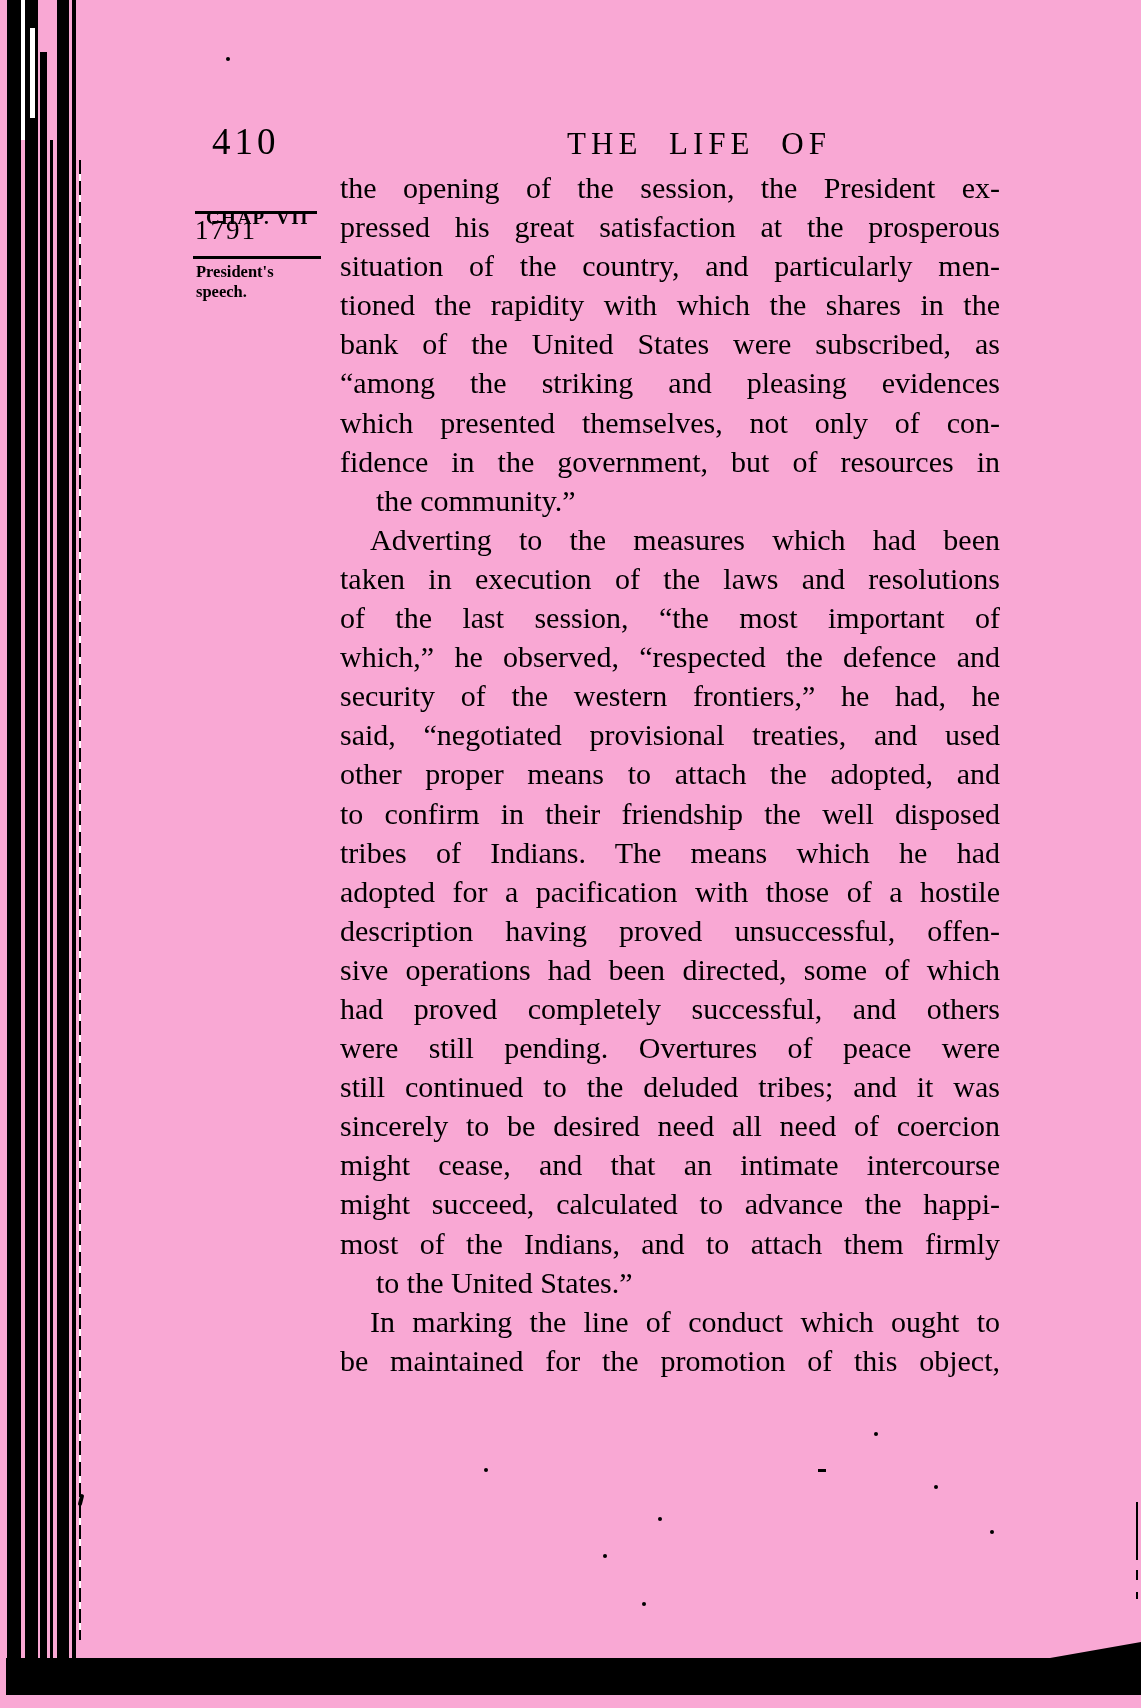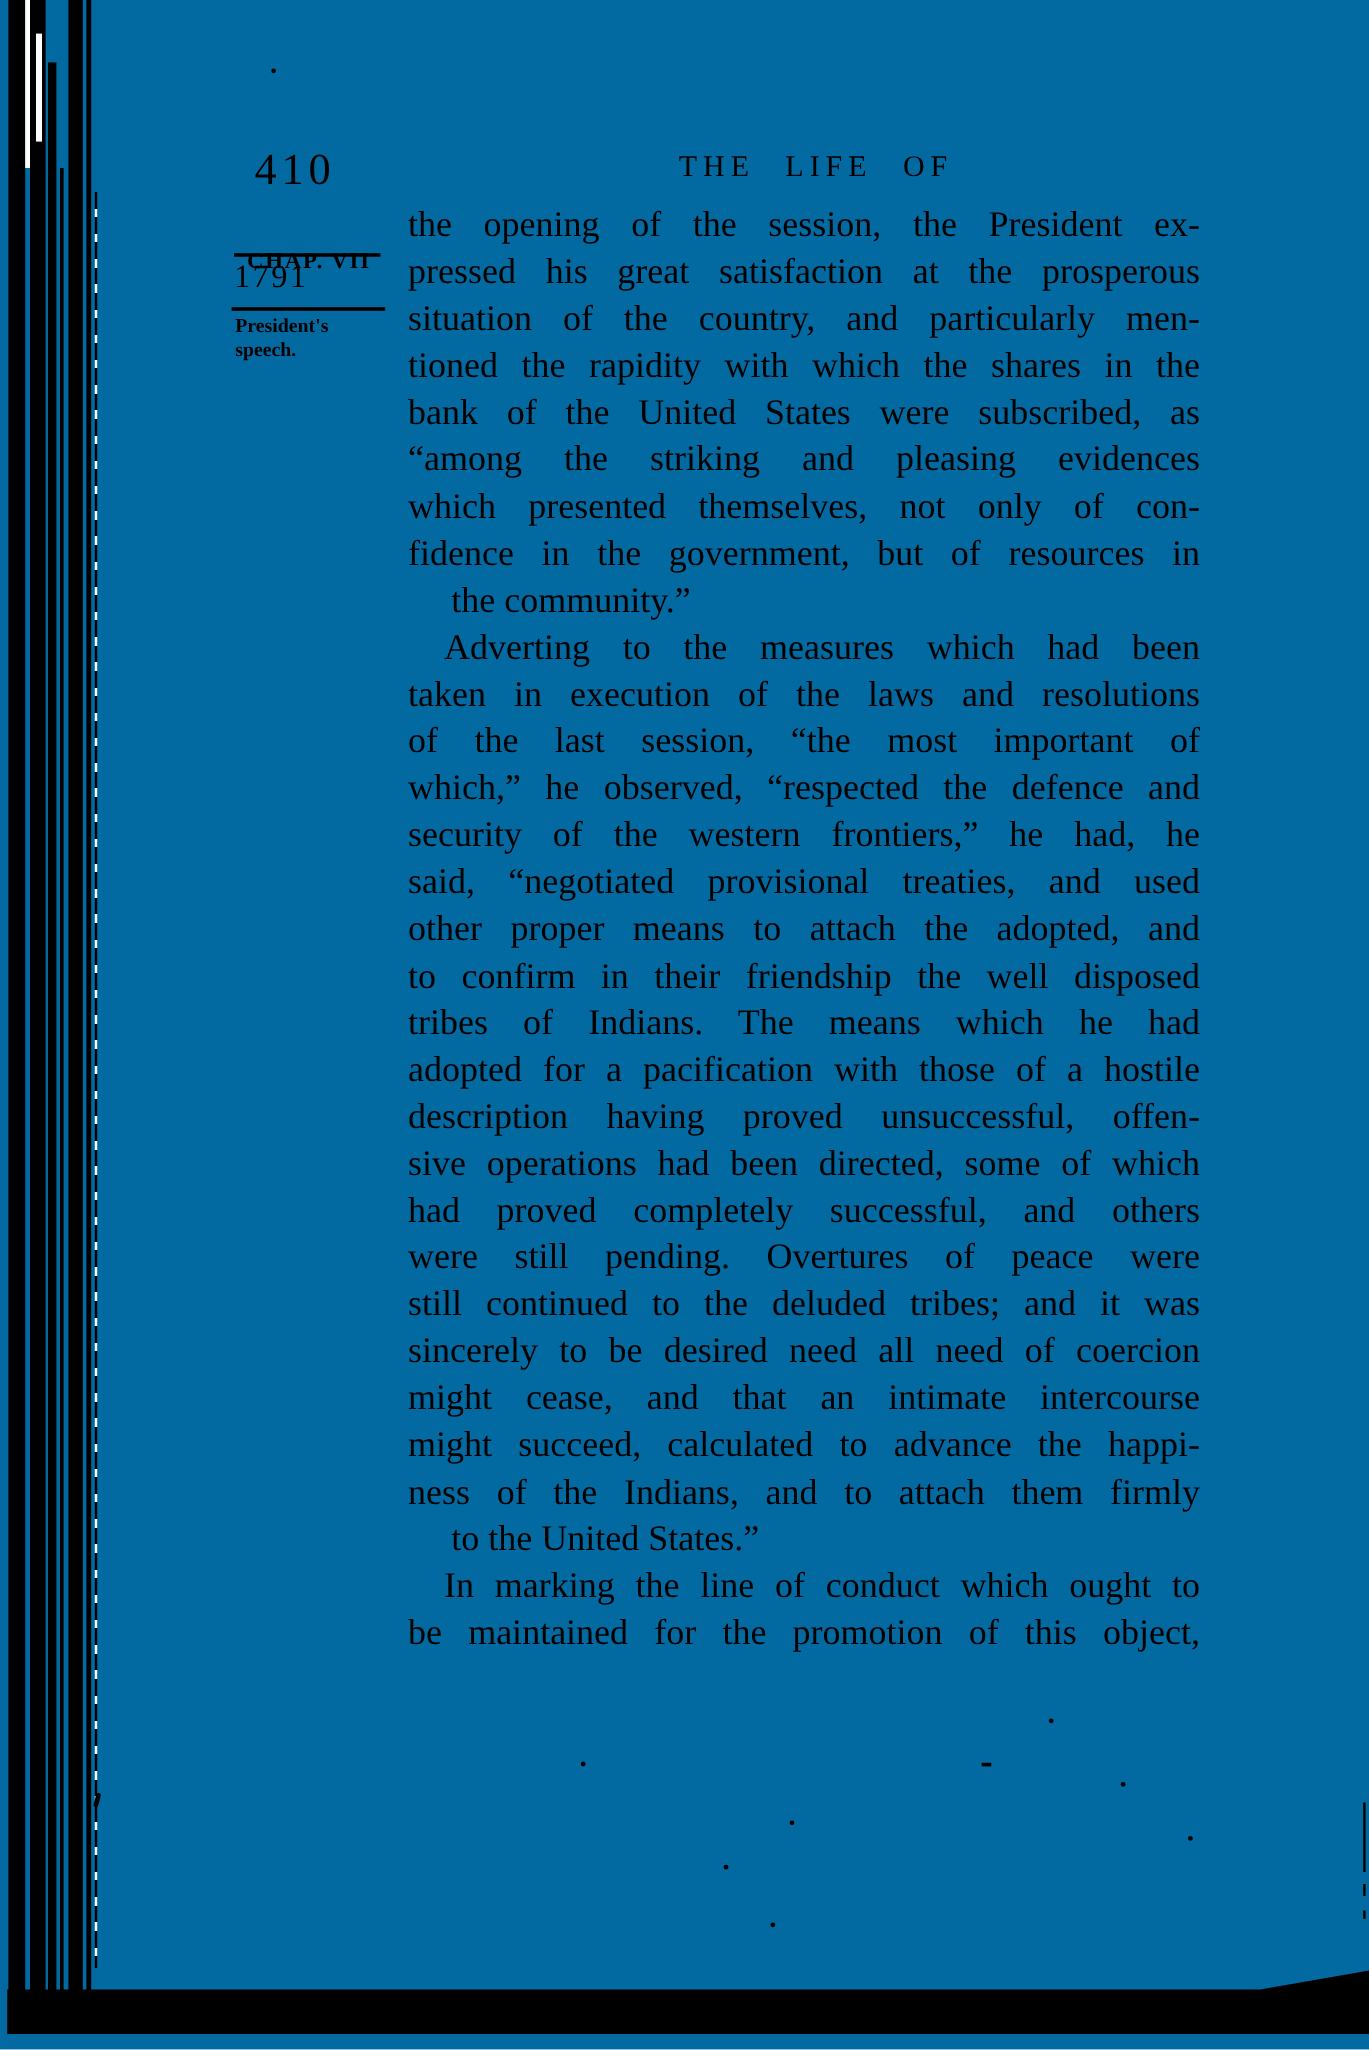--- a/index.html
+++ b/index.html
@@ -1,38 +1,38 @@
 <!DOCTYPE html>
 <html><head>
 <meta charset="utf-8">
 <style>
   html, body { margin: 0; padding: 0; background: #ffffff; }
   .page {
     position: relative;
     width: 1141px;
     height: 1708px;
-    background: #0369a1;
+    background: #f9a8d4;
     color: #000000;
     font-family: "Liberation Serif", serif;
     overflow: hidden;
   }
 
   
   .pagenum {
     position: absolute;
     left: 212px; top: 120px;
     font-size: 37px;
     letter-spacing: 4px;
   }
   .runhead {
     position: absolute;
-    left: 530px; top: 126px;
+    left: 549px; top: 126px;
     width: 300px;
     text-align: center;
-    font-size: 25px;
+    font-size: 31px;
     letter-spacing: 5px;
     word-spacing: 14px;
     white-space: nowrap;
   }
   .chap {
     position: absolute;
     left: 195px; top: 179px;
     width: 125px;
     text-align: center;
     font-size: 19px;
@@ -165,21 +165,21 @@
       <div class="line">tribes of Indians.  The means which he had</div>
       <div class="line">adopted for a pacification with those of a hostile</div>
       <div class="line">description having proved unsuccessful, offen-</div>
       <div class="line">sive operations had been directed, some of which</div>
       <div class="line">had proved completely successful, and others</div>
       <div class="line">were still pending.  Overtures of peace were</div>
       <div class="line">still continued to the deluded tribes; and it was</div>
       <div class="line">sincerely to be desired need all need of coercion</div>
       <div class="line">might cease, and that an intimate intercourse</div>
       <div class="line">might succeed, calculated to advance the happi-</div>
-      <div class="line">ness of the Indians, and to attach them firmly</div>
+      <div class="line">most of the Indians, and to attach them firmly</div>
       <div class="line flush-left">to the United States.”</div>
       <div class="line indent">In marking the line of conduct which ought to</div>
       <div class="line">be maintained for the promotion of this object,</div>
     </div>
 
   <svg class="bottombar" viewBox="0 0 1141 60" xmlns="http://www.w3.org/2000/svg">
     <polygon points="6,18 1050,18 1141,2 1141,55 6,55" fill="#000000"></polygon>
   </svg>
 
   <div class="speck" style="left:226px; top:57px;"></div>

